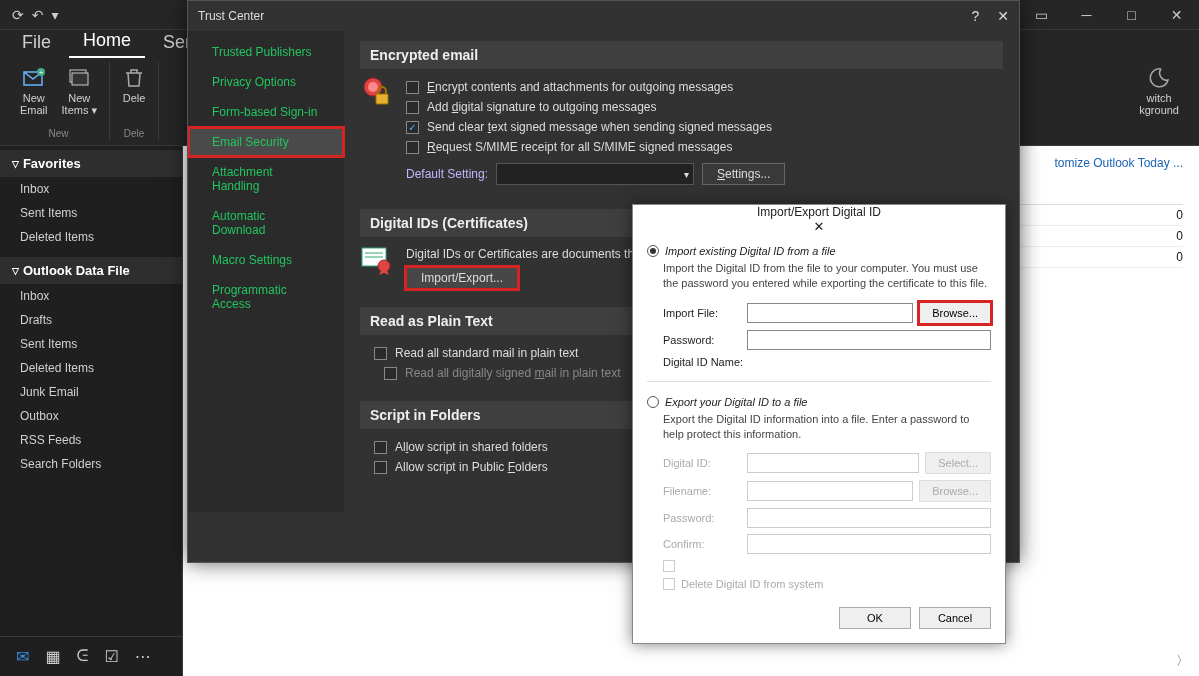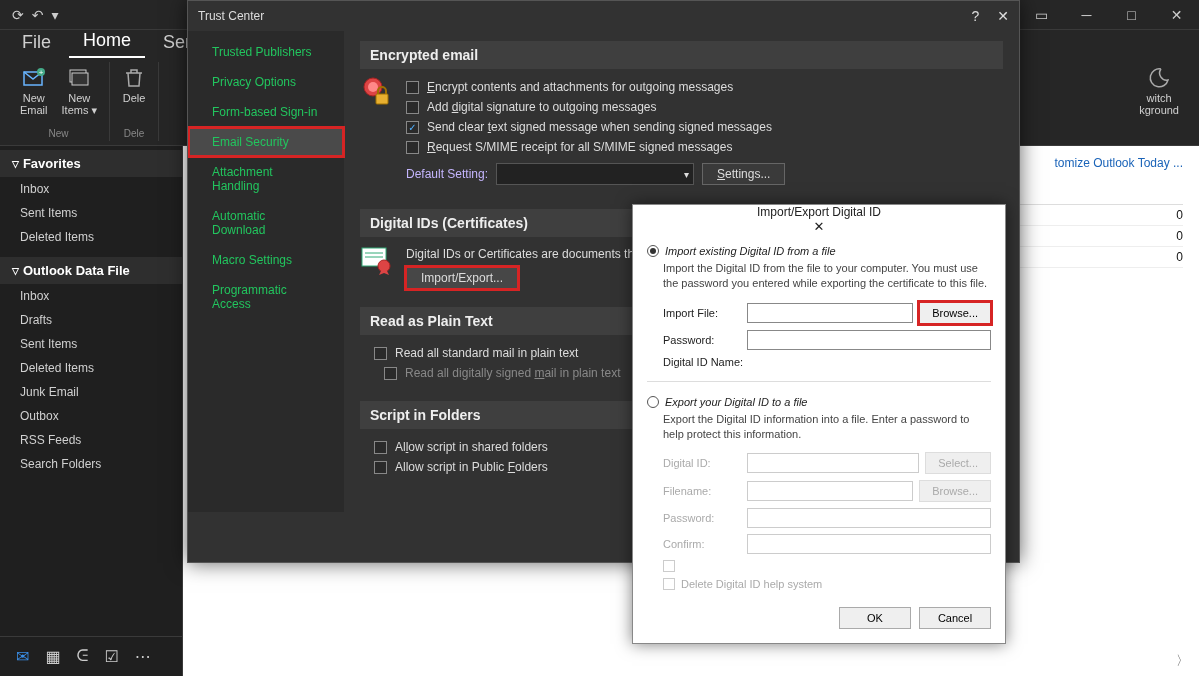--- a/index.html
+++ b/index.html
@@ -375,21 +375,21 @@
     </div>
     <div class="imp-field disabled">
       <label>Confirm:</label>
       <input type="password" disabled="" style="">
     </div>
     <div class="chk-win">
         <span class="box"></span>
       </div>
     <div class="chk-win">
         <span class="box"></span>
-        <span>Delete Digital ID help system</span>
+        <span>Delete Digital ID from system</span>
       </div>
   </div>
   <div class="imp-btns">
     <button class="win-btn" style="min-width:72px;">OK</button>
     <button class="win-btn" style="min-width:72px;">Cancel</button>
   </div>
 </div>
 
 <div class="status-bar">
   <span>─ ■ ──────── +</span>

